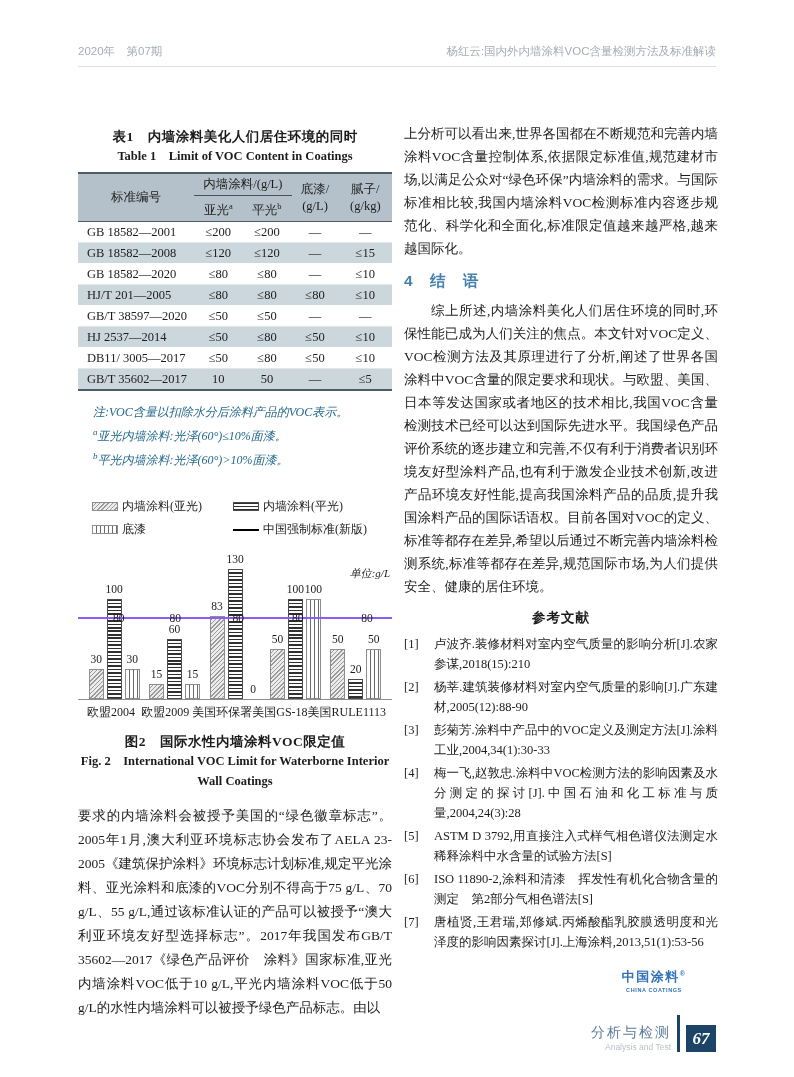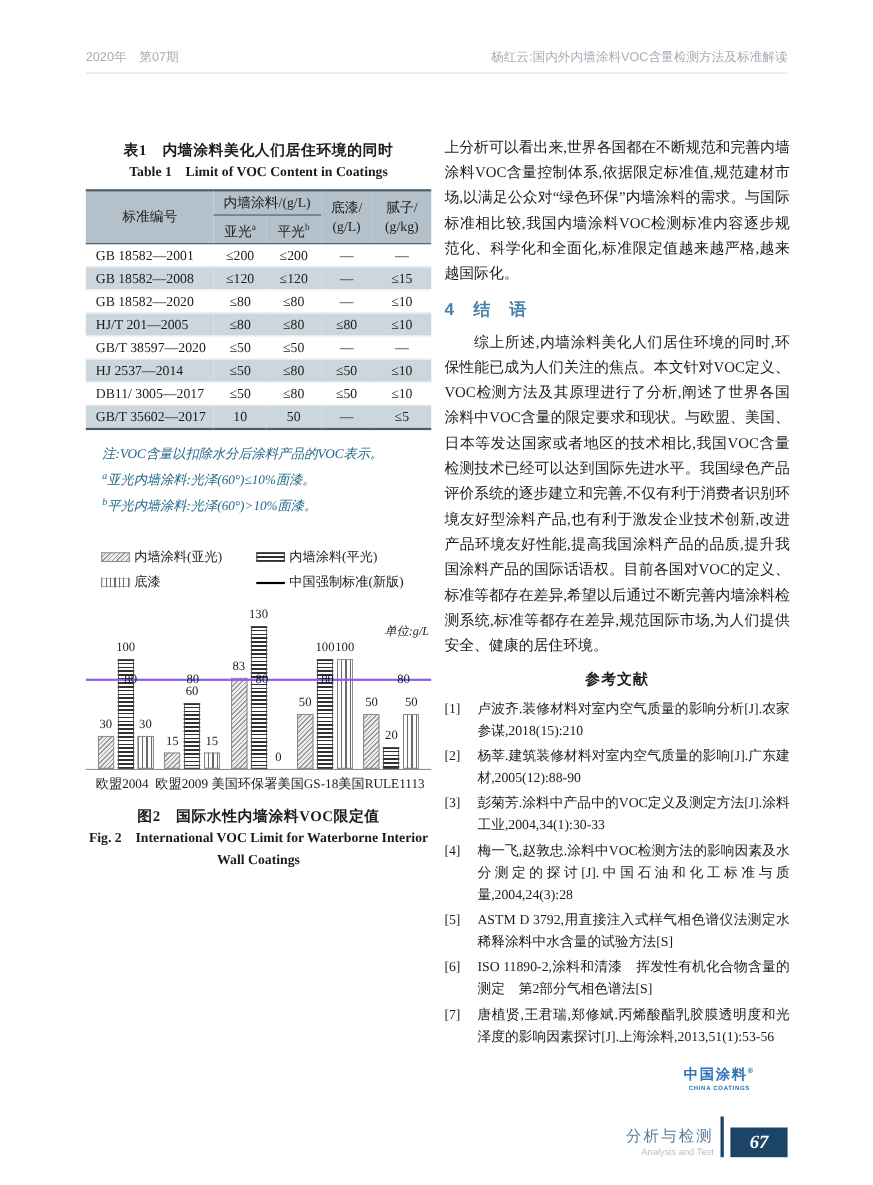--- a/index.html
+++ b/index.html
@@ -85,21 +85,21 @@
   .logo-zh { font-size: 13px; font-weight: bold; letter-spacing: 1.5px; }
   .logo-zh sup { font-size: 7px; }
   .logo-en { font-size: 5.5px; font-weight: bold; letter-spacing: .6px; margin-top: 1px; }
   
   .page-footer { position: absolute; right: 78px; bottom: 25px;
     display: flex; align-items: flex-end; gap: 6px; }
   .footer-text { text-align: right; font-family: "Liberation Sans", sans-serif; }
   .footer-zh { font-size: 14px; color: #5d7b97; letter-spacing: 2px; }
   .footer-en { font-size: 8.5px; color: #b9bfc6; }
   .footer-rule { width: 3px; height: 37px; background: #1c4467; }
-  .pagenum-box { width: 52px; height: 27px; background: #1c4467; color: #ffffff;
+  .pagenum-box { width: 30px; height: 27px; background: #1c4467; color: #ffffff;
     display: flex; align-items: center; justify-content: center;
     font-size: 17px; font-style: italic; font-weight: bold; }
 </style>
 </head>
 <body>
 
 <div class="page-header">
   <span>2020年　第07期</span>
   <span>杨红云:国内外内墙涂料VOC含量检测方法及标准解读</span>
 </div>
@@ -290,20 +290,21 @@
           <div class="chart-cat">美国RULE1113</div>
         </div>
     </div>
     <div class="fig-caption-zh">图2　国际水性内墙涂料VOC限定值</div>
     <div class="fig-caption-en">
       <span>Fig. 2　International VOC Limit for Waterborne Interior</span><br>
       <span>Wall Coatings</span>
     </div>
   </div>
 
+  <div class="body-par">要求的内墙涂料会被授予美国的“绿色徽章标志”。2005年1月,澳大利亚环境标志协会发布了AELA 23-2005《建筑保护涂料》环境标志计划标准,规定平光涂料、亚光涂料和底漆的VOC分别不得高于75 g/L、70 g/L、55 g/L,通过该标准认证的产品可以被授予“澳大利亚环境友好型选择标志”。2017年我国发布GB/T 35602—2017《绿色产品评价　涂料》国家标准,亚光内墙涂料VOC低于10 g/L,平光内墙涂料VOC低于50 g/L的水性内墙涂料可以被授予绿色产品标志。由以</div>
 </div>
 
 <div class="col-right">
   <div class="par">上分析可以看出来,世界各国都在不断规范和完善内墙涂料VOC含量控制体系,依据限定标准值,规范建材市场,以满足公众对“绿色环保”内墙涂料的需求。与国际标准相比较,我国内墙涂料VOC检测标准内容逐步规范化、科学化和全面化,标准限定值越来越严格,越来越国际化。</div>
   <div class="sec-heading">4　结　语</div>
   <div class="par indent">综上所述,内墙涂料美化人们居住环境的同时,环保性能已成为人们关注的焦点。本文针对VOC定义、VOC检测方法及其原理进行了分析,阐述了世界各国涂料中VOC含量的限定要求和现状。与欧盟、美国、日本等发达国家或者地区的技术相比,我国VOC含量检测技术已经可以达到国际先进水平。我国绿色产品评价系统的逐步建立和完善,不仅有利于消费者识别环境友好型涂料产品,也有利于激发企业技术创新,改进产品环境友好性能,提高我国涂料产品的品质,提升我国涂料产品的国际话语权。目前各国对VOC的定义、标准等都存在差异,希望以后通过不断完善内墙涂料检测系统,标准等都存在差异,规范国际市场,为人们提供安全、健康的居住环境。</div>
   <div class="refs-heading">参考文献</div>
   <div id="refs-list">
       <div class="ref-item">
         <span class="ref-num">[1]</span>

